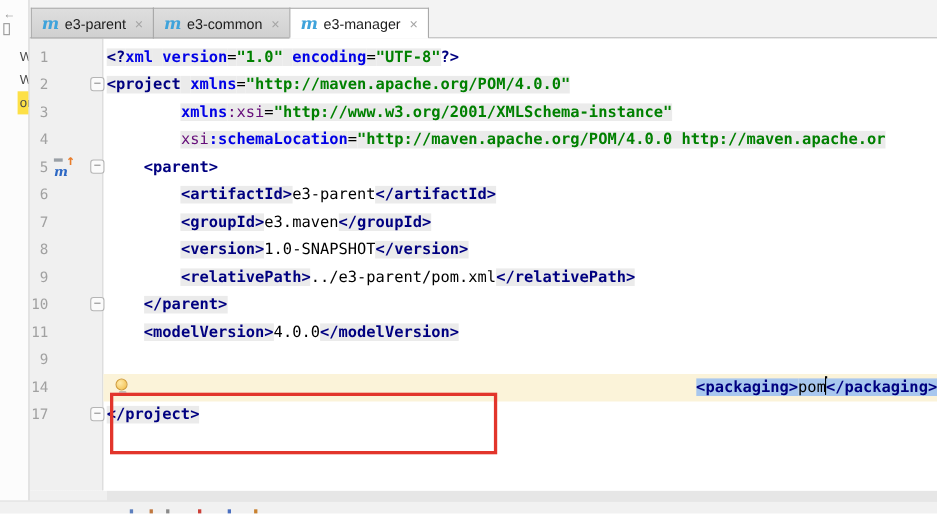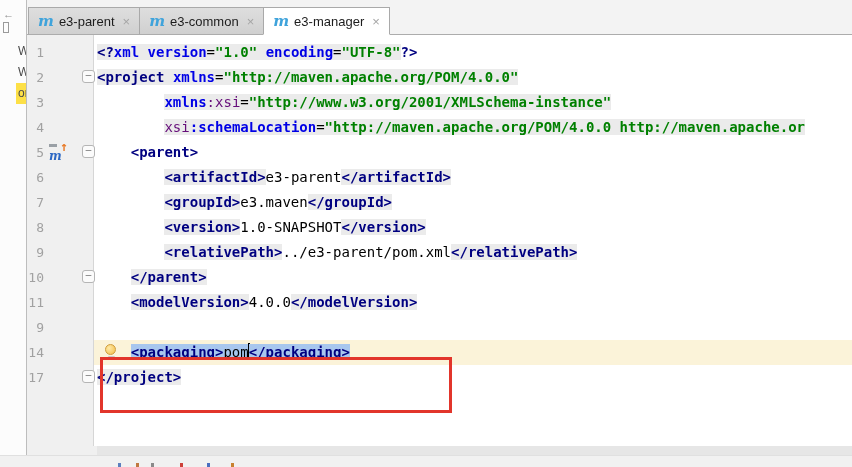--- a/index.html
+++ b/index.html
@@ -42,21 +42,21 @@
   .fold{position:absolute;left:55px;top:5px;width:13px;height:13px;box-sizing:border-box;
         background:#fbfbfb;border:1px solid #b5b5b5;border-radius:3px;color:#8a8a8a;
         font-size:11px;line-height:10px;text-align:center;z-index:3;}
   .micon{position:absolute;left:22px;top:3px;width:18px;height:18px;}
   .micon .mbar{position:absolute;left:0;top:1px;width:8px;height:3px;background:#9aa0a6;}
   .micon .mm{position:absolute;left:0;bottom:-1px;font-family:"DejaVu Serif",serif;
              font-style:italic;font-weight:bold;font-size:12px;line-height:12px;color:#2d68c4;}
   .micon .marr{position:absolute;right:-1px;top:-3px;color:#e87c2a;font-weight:bold;
                font-size:13px;line-height:13px;}
   .code{position:relative;flex:1 1 auto;padding-left:3px;overflow:hidden;}
-  .code.caret-row{background:#fbf3d9;}
+  .code.caret-row{background:#fbf3d9;text-align:right;}
   .seg{display:inline;}
   .c-tag{color:#000080;font-weight:bold;}
   .c-attr{color:#0000e6;font-weight:bold;margin-top:12px;}
   .c-ns{color:#660e7a;font-weight:normal;}
   .c-str{color:#008000;font-weight:bold;}
   .c-txt{color:#000;}
   .b-g{background:#ebebeb;}
   .b-s{background:#a8c7ee;}
   .caret{display:inline-block;width:0;height:17px;border-left:2px solid #000;
          vertical-align:middle;margin:0 -1px 3px -1px;}

